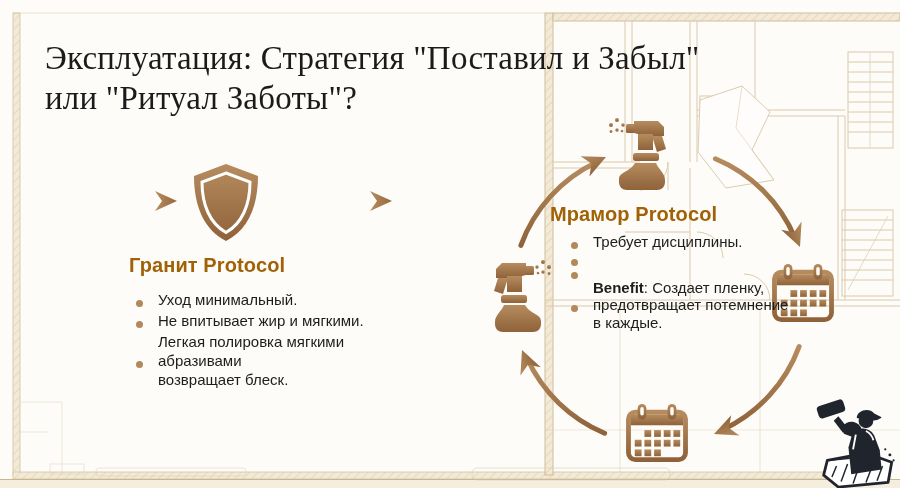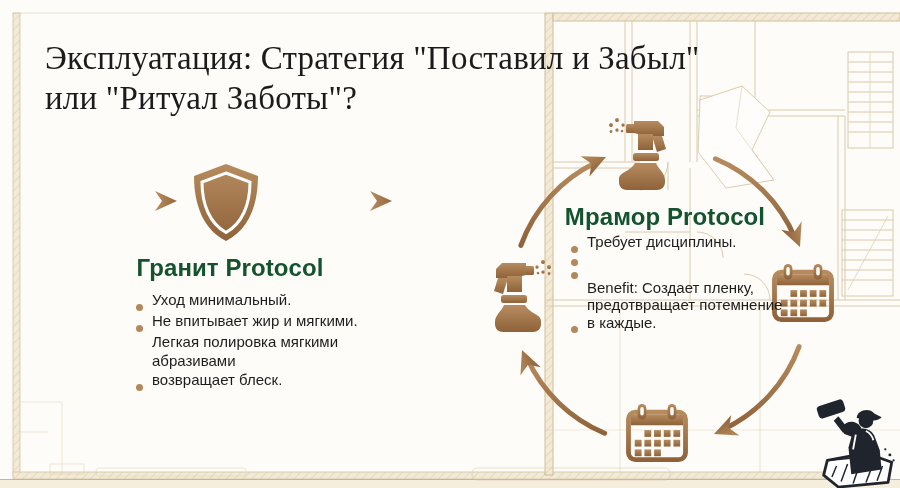--- a/index.html
+++ b/index.html
@@ -8,29 +8,29 @@
     background:#fdfcf9;font-family:"Liberation Sans",sans-serif;
   }
   .abs{position:absolute;}
   svg{display:block;}
   .title{
     font-family:"Liberation Serif",serif;
     font-size:33px;line-height:40px;color:#1b1b1b;letter-spacing:.2px;
     white-space:nowrap;
   }
   .col-heading{
-    font-weight:bold;font-size:24px;color:#14532d;text-align:center;letter-spacing:.1px;
+    font-weight:bold;font-size:20px;color:#a16207;letter-spacing:.1px;
   }
   ul{list-style:none;margin:0;padding:0;}
-  .item{display:flex;gap:9px;align-items:flex-end;}
+  .item{display:flex;gap:15px;align-items:center;}
   .dot{flex:0 0 7px;width:7px;height:7px;border-radius:50%;background:#b3885a;margin-top:6px;}
   .item p{margin:0 0 2px 0;white-space:pre-line;font-size:15px;color:#1d1d1d;}
   .granite-list .item p{line-height:19px;}
   .marble-list .item p{line-height:17.5px;}
-  .item b{font-weight:normal;}
+  .item b{font-weight:bold;}
 </style>
 </head>
 <body>
 
 <div class="stage">
 
   <svg class="abs" style="left:0;top:0" width="900" height="488" viewBox="0 0 900 488">
     <defs>
       <pattern id="ht" width="6" height="6" patternUnits="userSpaceOnUse" patternTransform="rotate(45)">
         <rect width="6" height="6" fill="#f1e8d3"></rect>
@@ -231,21 +231,21 @@
         <rect x="19" y="37" width="7" height="7"></rect>
       <rect x="29" y="37" width="7" height="7"></rect>
         <rect x="39" y="37" width="7" height="7"></rect>
       <rect x="49" y="37" width="7" height="7"></rect>
       <rect x="9" y="47" width="7" height="7"></rect>
         <rect x="19" y="47" width="7" height="7"></rect>
       <rect x="29" y="47" width="7" height="7"></rect>
     </g>
   </svg>
 
-  <div class="abs col-heading" style="left:115px;top:254px;width:230px">Гранит Protocol</div>
+  <div class="abs col-heading" style="left:129px;top:254px;width:230px">Гранит Protocol</div>
 
   <ul class="abs granite-list" style="left:136px;top:290px;width:290px">
     <li class="item">
       <span class="dot"></span>
       <p>Уход минимальный.</p>
     </li>
     <li class="item">
       <span class="dot"></span>
       <p>Не впитывает жир и мягкими.</p>
     </li>

